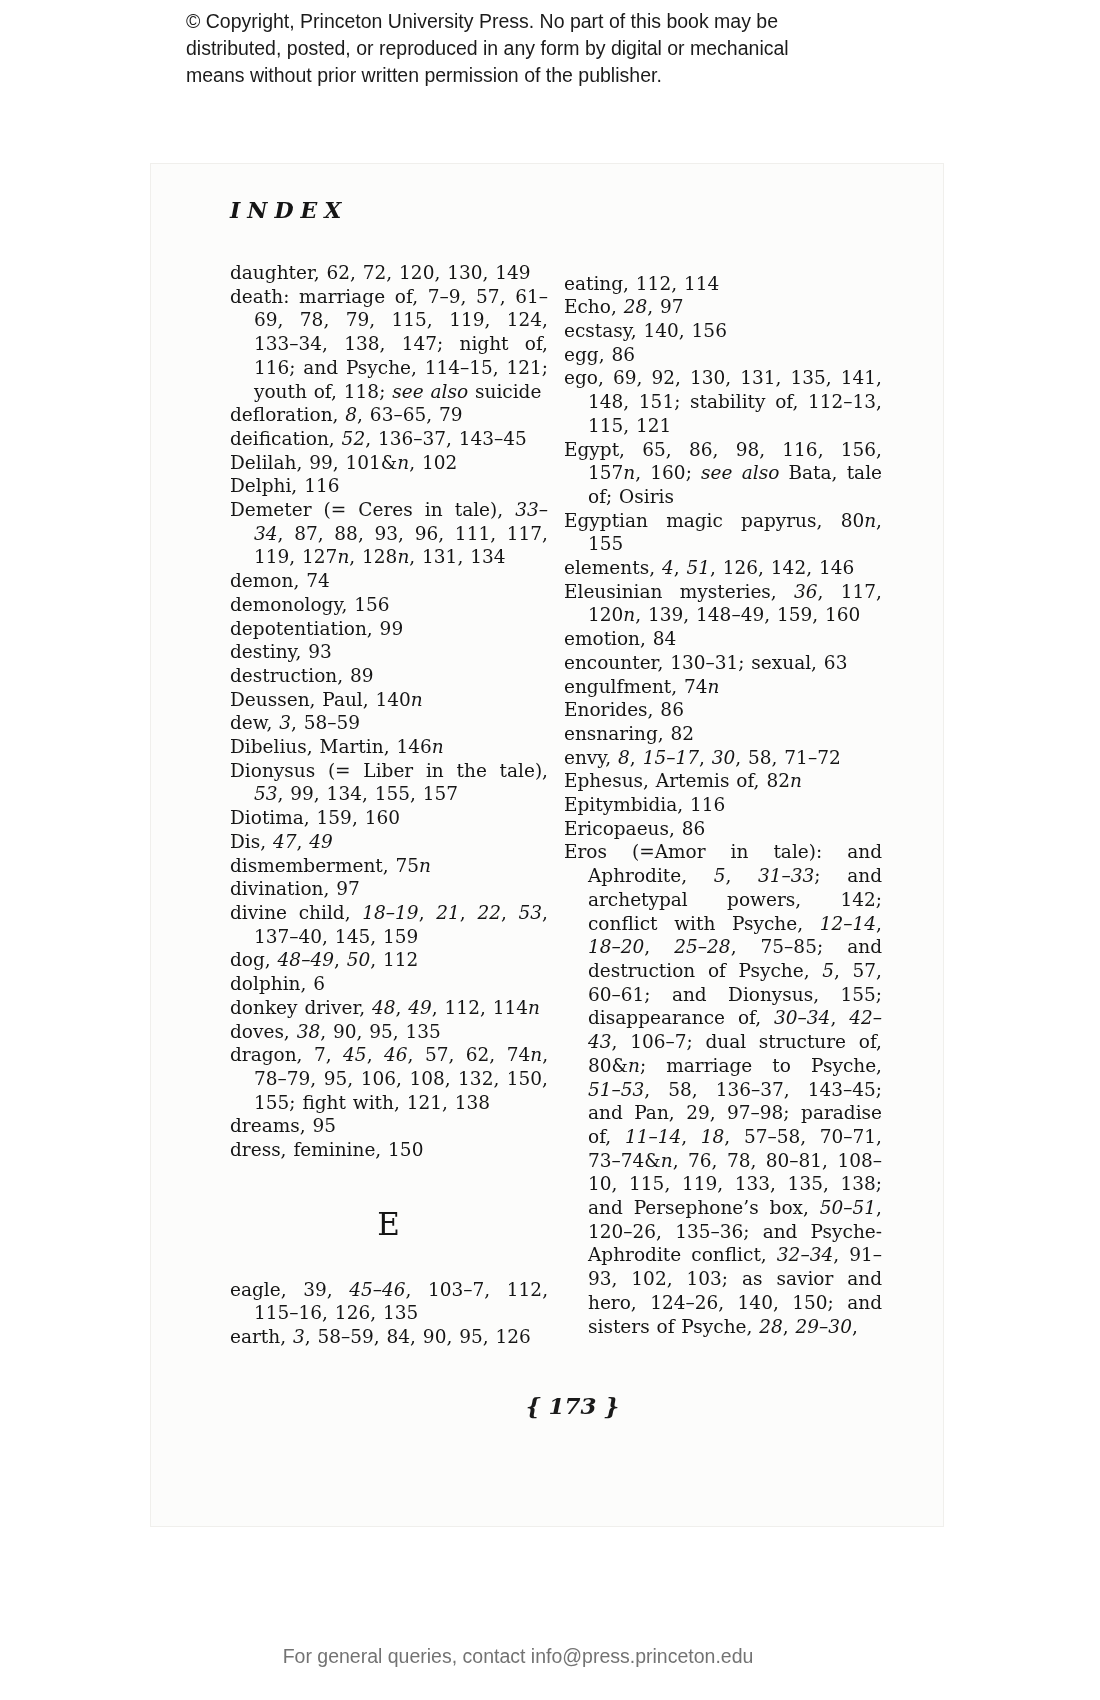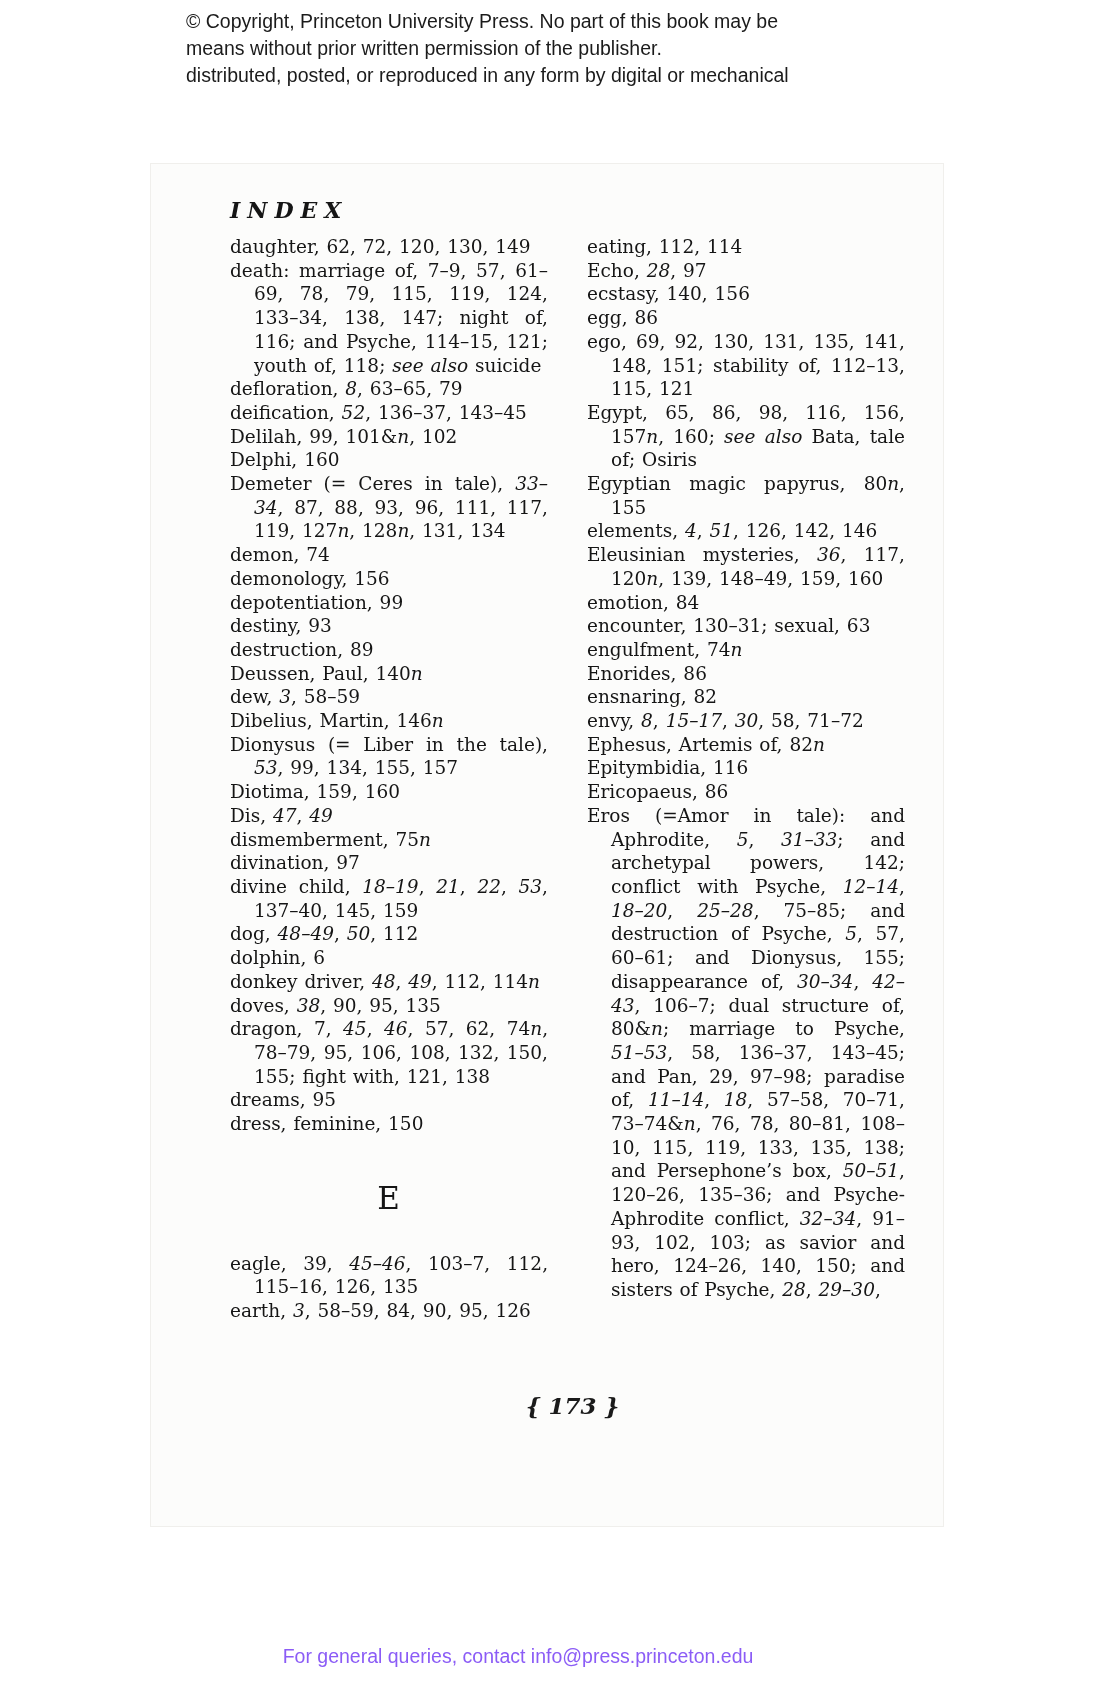--- a/index.html
+++ b/index.html
@@ -25,24 +25,25 @@
     border: 1px solid #f0efec;
   }
   .index-heading {
     position: absolute; left: 230px; top: 197px;
     width: 665px; text-align: left;
     font-size: 22px; font-style: italic; font-weight: bold;
     letter-spacing: 7px;
     color: #151515;
   }
   .columns {
-    position: absolute; left: 230px; top: 235px;
+    position: absolute; left: 230px; top: 261px;
     width: 666px;
-    display: flex; gap: 39px;
+    display: flex; gap: 16px;
     color: #151515;
+    align-items: center;
   }
   .col { width: 318px; flex: 0 0 318px; }
   .entry {
     margin: 0;
     font-size: 18.5px;
     line-height: 23.7px;
     text-align: justify;
     padding-left: 24px;
     text-indent: -24px;
     word-spacing: 1px;
@@ -57,44 +58,44 @@
   .page-number {
     position: absolute; left: 240px; top: 1392px;
     width: 665px; text-align: center;
     font-size: 23px; font-style: italic; font-weight: bold;
     color: #1a1a1a;
   }
   .footer {
     position: absolute; left: 0; top: 1645px;
     width: 1036px; text-align: center;
     font-family: "Liberation Sans", sans-serif;
-    font-size: 19.5px; color: #8b5cf6;
+    font-size: 19.5px; color: #737373;
   }
 </style>
 </head>
 <body>
 
 <div class="copyright">
   <div>© Copyright, Princeton University Press. No part of this book may be</div>
+  <div>distributed, posted, or reproduced in any form by digital or mechanical</div>
   <div>means without prior written permission of the publisher.</div>
-  <div>distributed, posted, or reproduced in any form by digital or mechanical</div>
 </div>
 
 <div class="scan-area"></div>
 
 <div class="index-heading">INDEX</div>
 
 <div class="columns">
   <div class="col">
       <p class="entry">daughter, 62, 72, 120, 130, 149</p>
       <p class="entry">death: marriage of, 7–9, 57, 61–69, 78, 79, 115, 119, 124, 133–34, 138, 147; night of, 116; and Psyche, 114–15, 121; youth of, 118; <i>see also</i> suicide</p>
       <p class="entry">defloration, <i>8</i>, 63–65, 79</p>
       <p class="entry">deification, <i>52</i>, 136–37, 143–45</p>
       <p class="entry">Delilah, 99, 101&amp;<i>n</i>, 102</p>
-      <p class="entry">Delphi, 160</p>
+      <p class="entry">Delphi, 116</p>
       <p class="entry">Demeter (= Ceres in tale), <i>33–34</i>, 87, 88, 93, 96, 111, 117, 119, 127<i>n</i>, 128<i>n</i>, 131, 134</p>
       <p class="entry">demon, 74</p>
       <p class="entry">demonology, 156</p>
       <p class="entry">depotentiation, 99</p>
       <p class="entry">destiny, 93</p>
       <p class="entry">destruction, 89</p>
       <p class="entry">Deussen, Paul, 140<i>n</i></p>
       <p class="entry">dew, <i>3</i>, 58–59</p>
       <p class="entry">Dibelius, Martin, 146<i>n</i></p>
       <p class="entry">Dionysus (= Liber in the tale), <i>53</i>, 99, 134, 155, 157</p>

